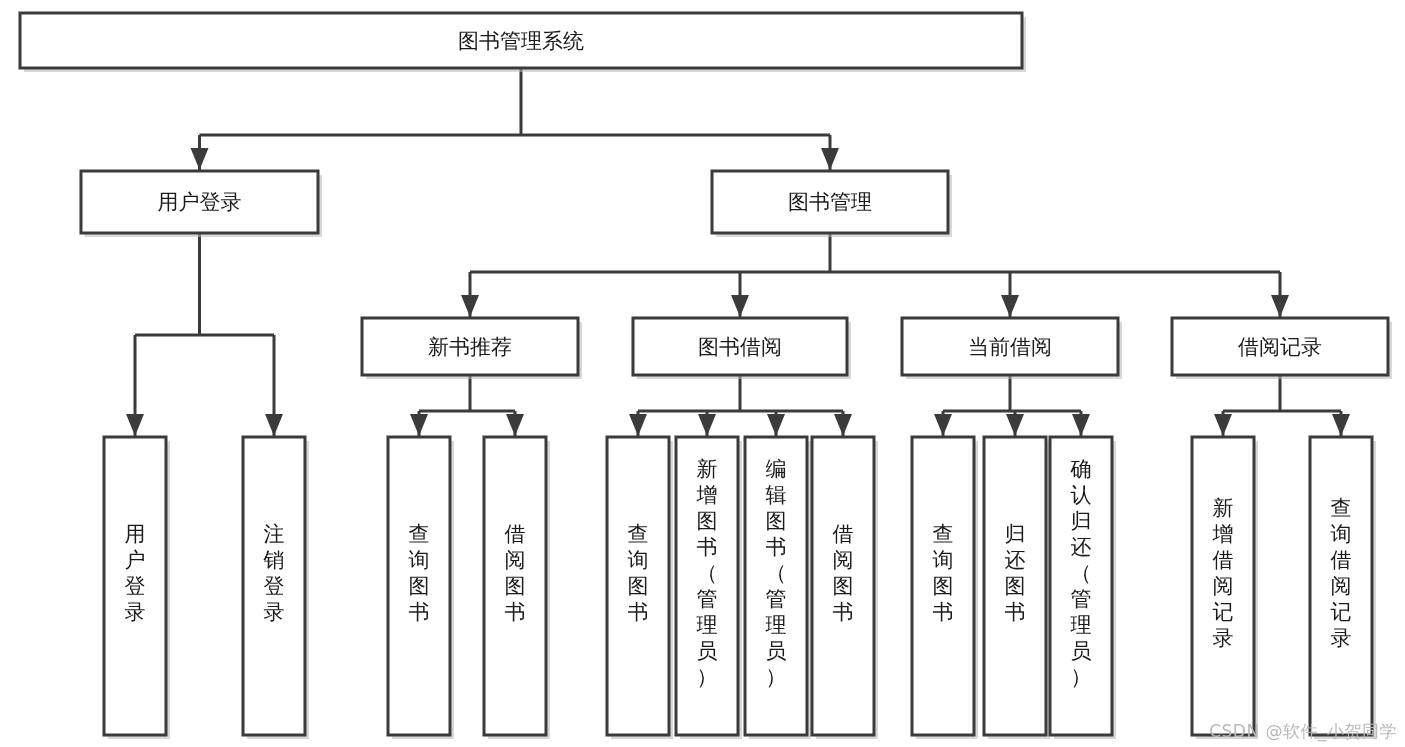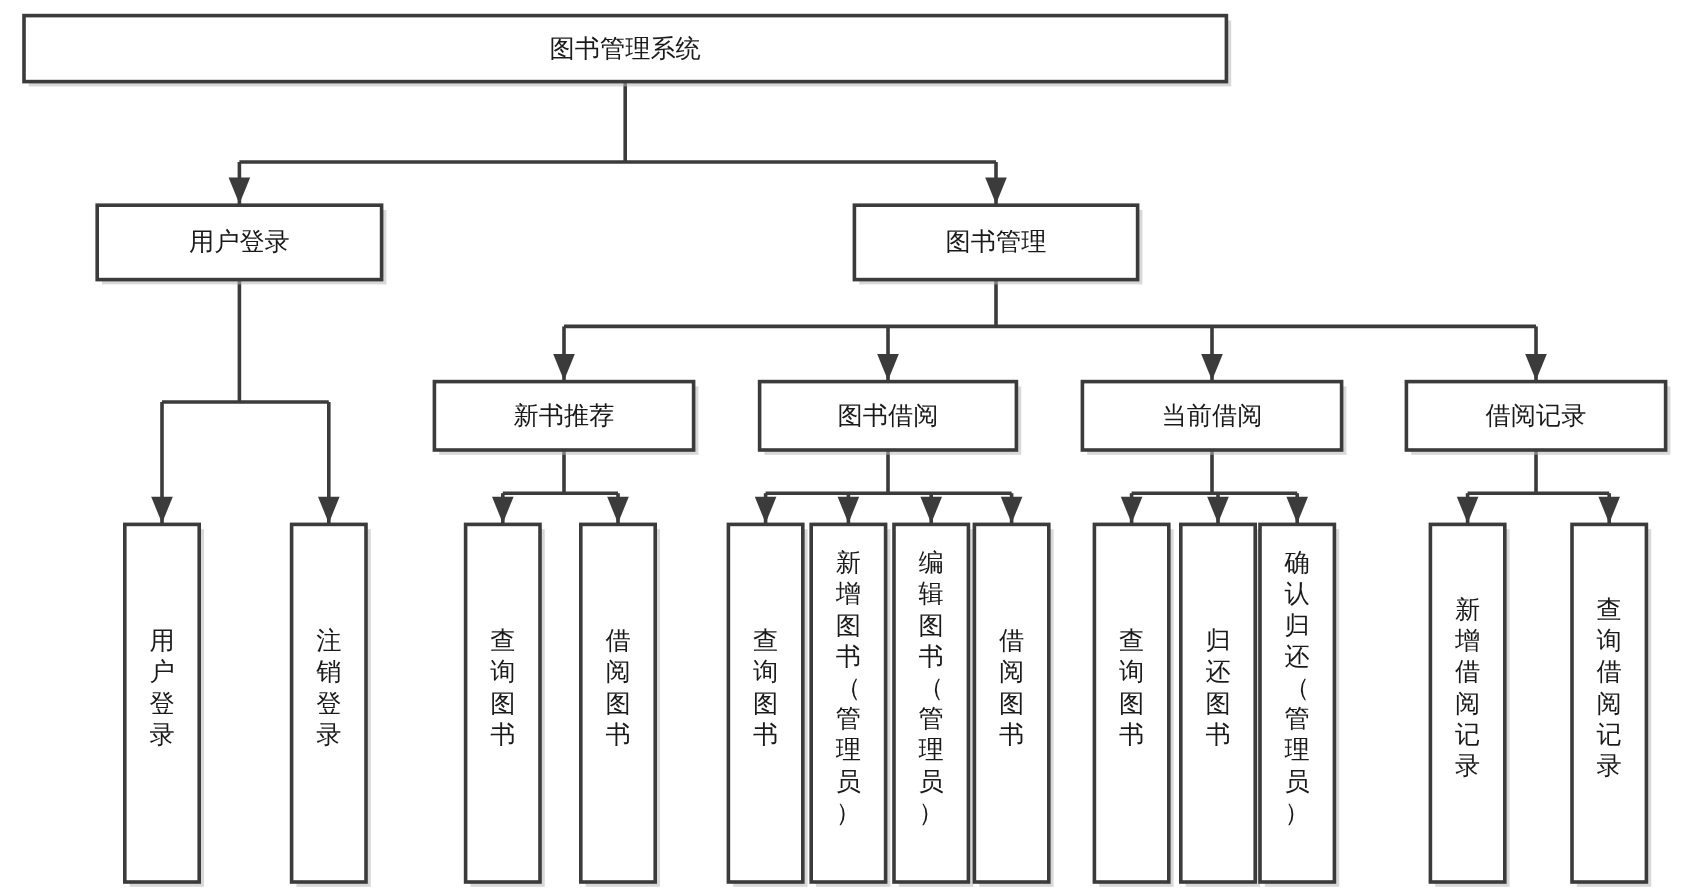--- a/index.html
+++ b/index.html
@@ -273,13 +273,14 @@
         <g>
           <text x="1341" y="515" class="leaf-label-char">查</text>
           <text x="1341" y="541" class="leaf-label-char">询</text>
           <text x="1341" y="567" class="leaf-label-char">借</text>
           <text x="1341" y="593" class="leaf-label-char">阅</text>
           <text x="1341" y="619" class="leaf-label-char">记</text>
           <text x="1341" y="645" class="leaf-label-char">录</text>
         </g>
       </g>
   </svg>
+  <div class="watermark-text">CSDN @软件_小贺同学</div>
 </div>
 
 </body></html>

